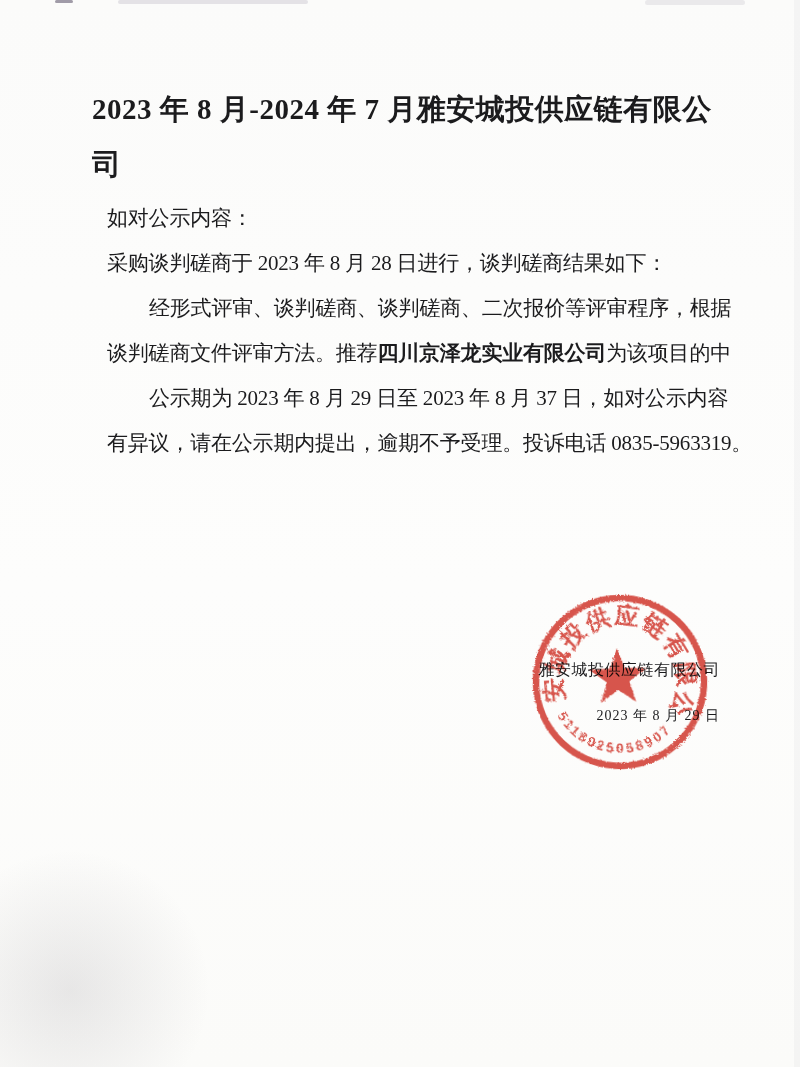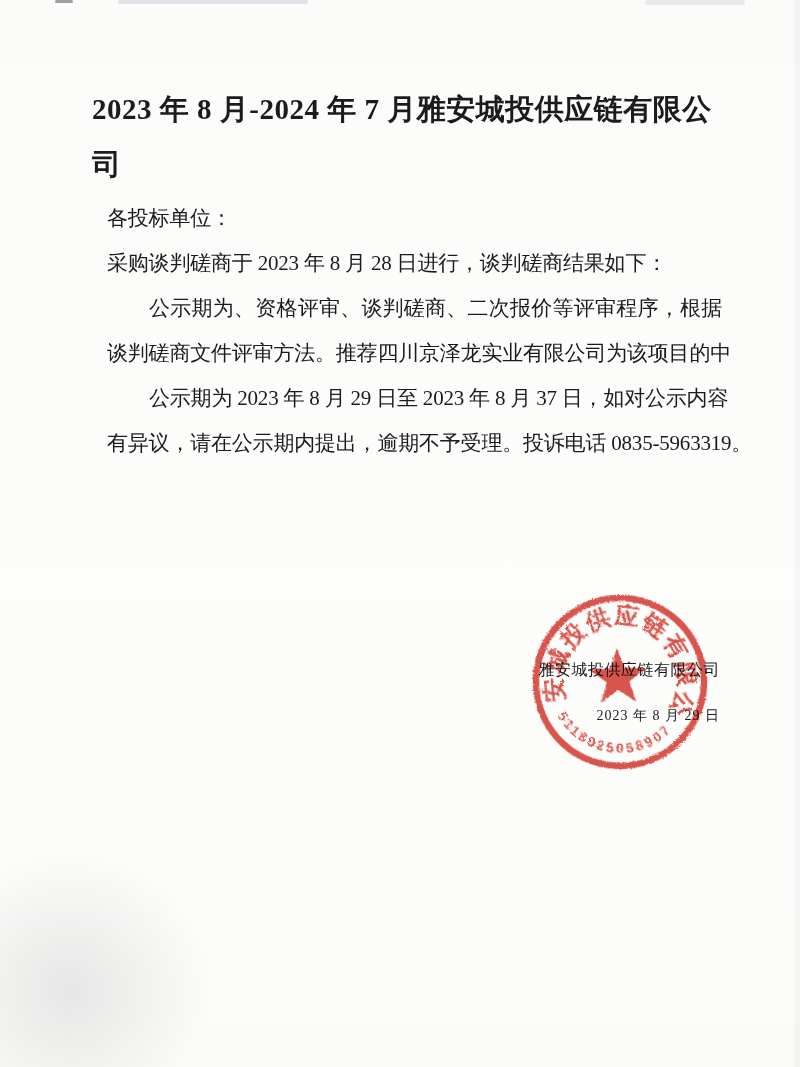--- a/index.html
+++ b/index.html
@@ -16,21 +16,21 @@
     font-weight:700;font-size:29px;line-height:55px;
     letter-spacing:0.5px;
   }
   .body-text{
     position:absolute;left:107px;top:196px;width:615px;
     font-size:21px;line-height:45px;letter-spacing:-0.2px;
   }
   .line{white-space:nowrap;}
   .line.indent{text-indent:42px;}
   .line.fill{text-align:justify;text-align-last:justify;}
-  .bold{font-weight:400;}
+  .bold{font-weight:700;}
   .signature{
     position:absolute;left:107px;top:647px;width:613px;
     text-align:right;
   }
   .sig-company{font-size:16px;line-height:46px;letter-spacing:0.5px;}
   .sig-date{font-size:14px;line-height:46px;letter-spacing:1px;}
   .stamp{
     position:absolute;left:510px;top:572px;width:220px;height:220px;
     mix-blend-mode:multiply;opacity:0.93;
     transform:rotate(-2deg);
@@ -54,23 +54,23 @@
   <div class="smudge smudge-top1"></div>
   <div class="smudge smudge-top2"></div>
   <div class="smudge shadow-bl"></div>
   <div class="smudge edge-right"></div>
 
   <div class="title">
     <div>2023 年 8 月-2024 年 7 月雅安城投供应链有限公司</div>
   </div>
 
   <div class="body-text">
-    <div class="line">各投标单位：</div>
+    <div class="line">如对公示内容：</div>
     <div class="line">采购谈判磋商于 2023 年 8 月 28 日进行，谈判磋商结果如下：</div>
-    <div class="line indent fill">公示期为、资格评审、谈判磋商、二次报价等评审程序，根据</div>
+    <div class="line indent fill">经形式评审、谈判磋商、谈判磋商、二次报价等评审程序，根据</div>
     <div class="line fill"><span>谈判磋商文件评审方法。推荐</span><span class="bold">四川京泽龙实业有限公司</span><span>为该项目的中</span></div>
     <div class="line indent fill">公示期为 2023 年 8 月 29 日至 2023 年 8 月 37 日，如对公示内容</div>
     <div class="line fill">有异议，请在公示期内提出，逾期不予受理。投诉电话 0835-5963319。</div>
   </div>
 
   <div class="signature">
     <div class="sig-company">雅安城投供应链有限公司</div>
     <div class="sig-date">2023 年 8 月 29 日</div>
   </div>
 

